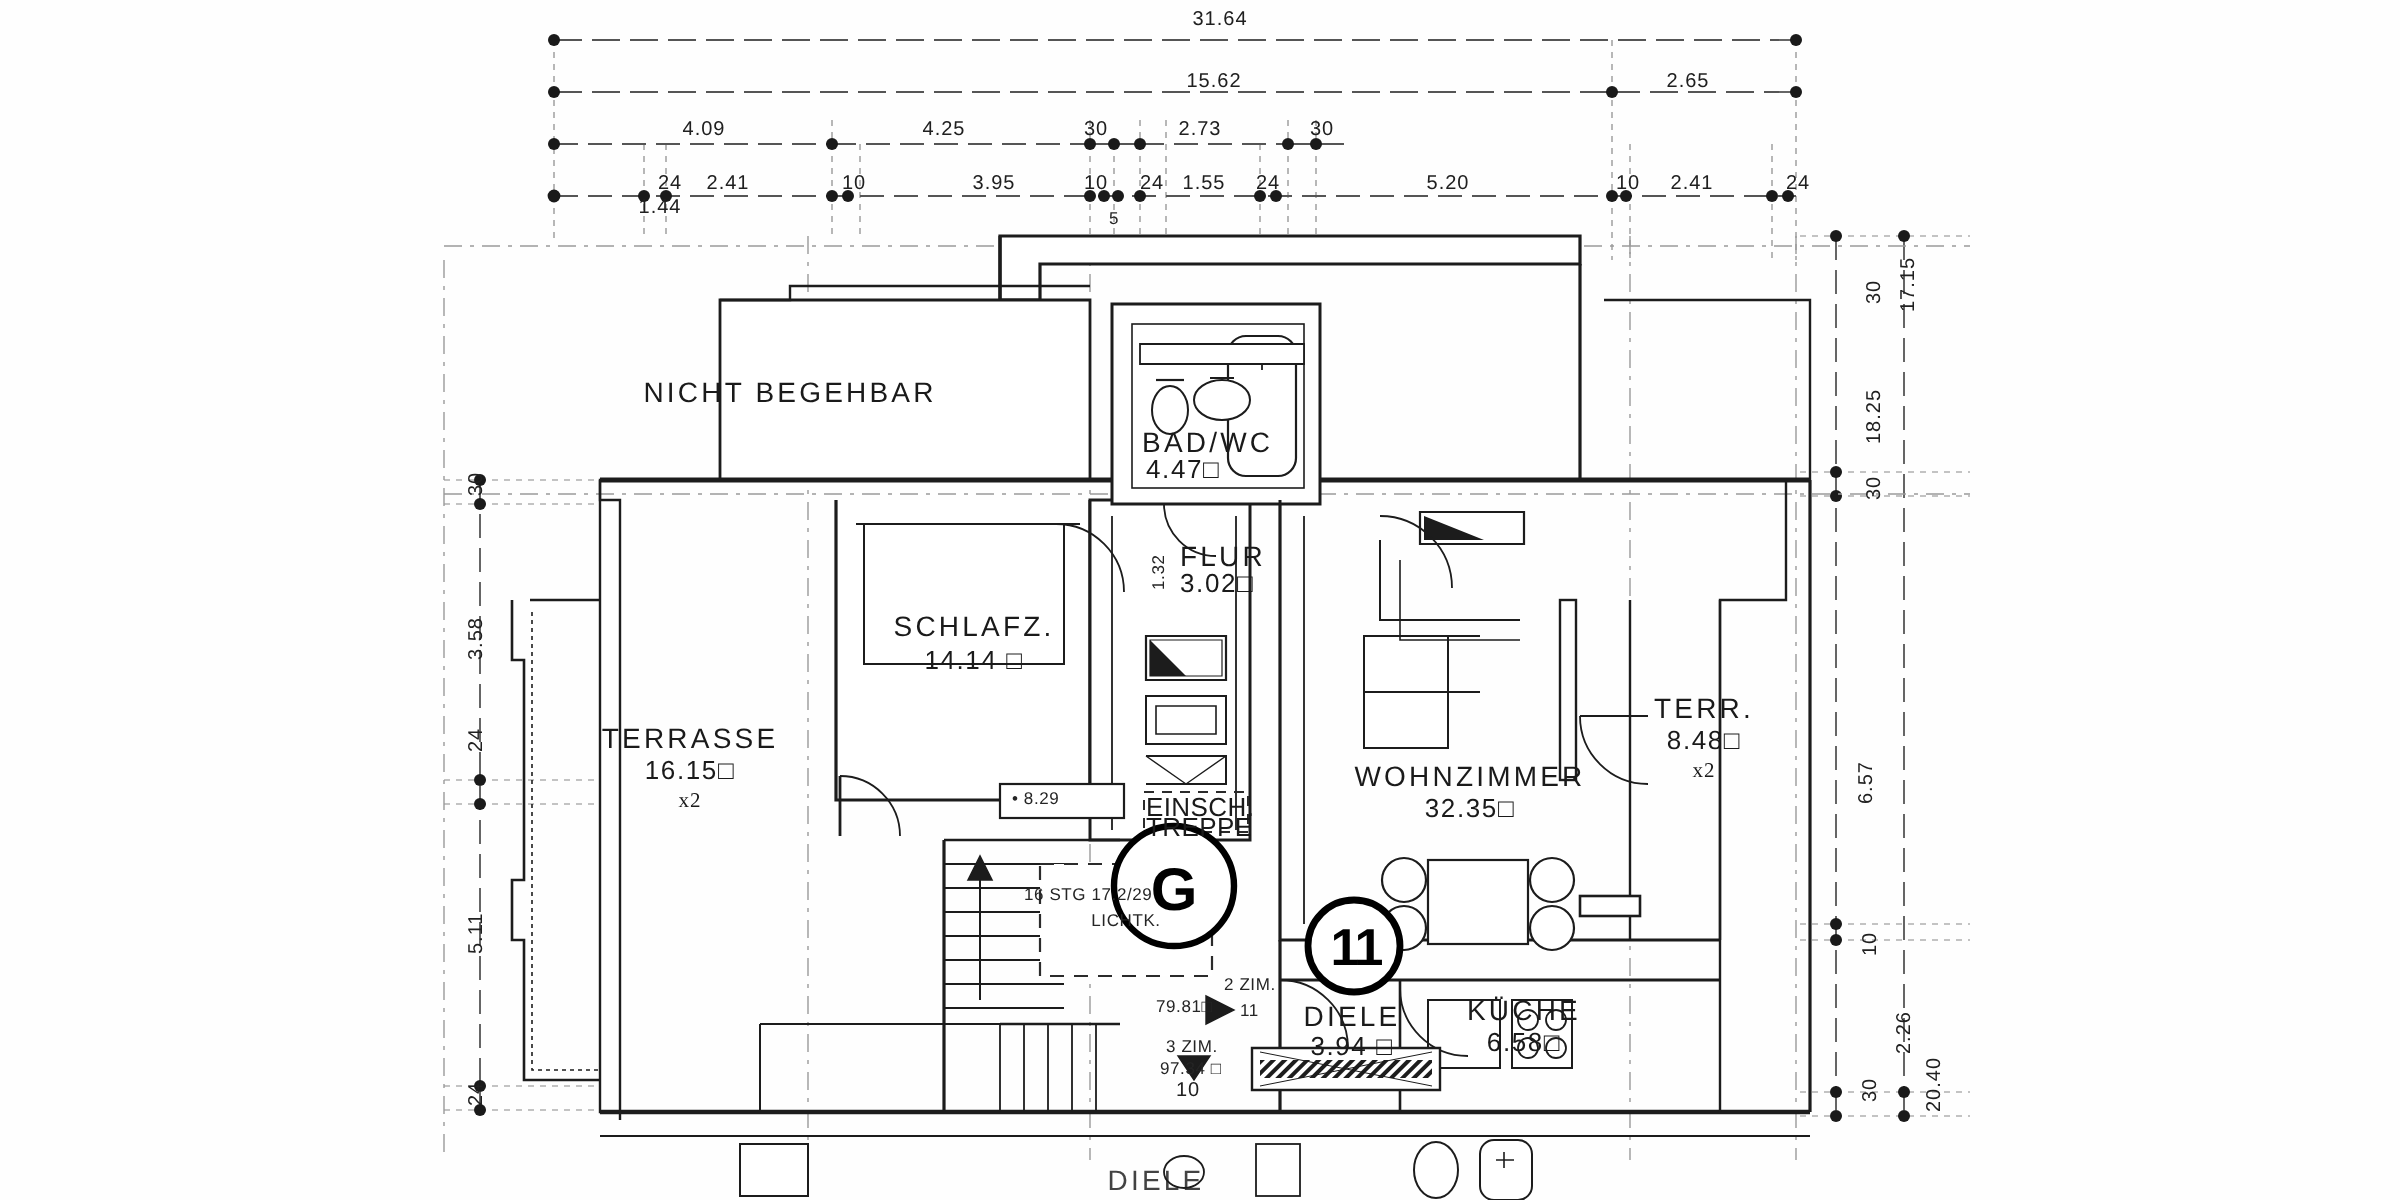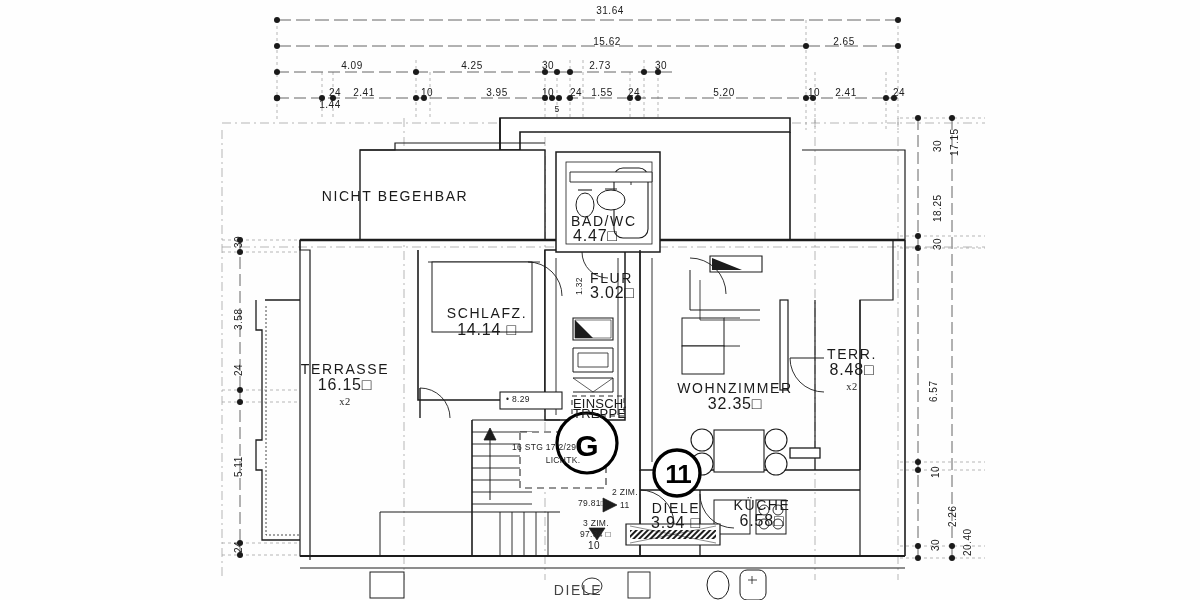--- a/index.html
+++ b/index.html
@@ -3,21 +3,21 @@
 <meta charset="utf-8">
 <style>
   html,body{margin:0;padding:0;background:#ffffff;}
   body{width:1200px;height:600px;overflow:hidden;
        font-family:"Liberation Sans",sans-serif;color:#151515;}
   #plan{position:relative;width:1200px;height:600px;background:#fefefe;}
   svg.layer{position:absolute;left:0;top:0;width:1200px;height:600px;}
   .lbl{position:absolute;white-space:pre;color:#1a1a1a;letter-spacing:.9px;
        font-family:"Liberation Sans",sans-serif;}
   .room-name{font-size:14px;letter-spacing:1.6px;}
-  .room-area{font-size:16px;letter-spacing:.8px;}
+  .room-area{font-size:13px;letter-spacing:.8px;}
   .room-mult{font-size:10.5px;letter-spacing:.5px;font-family:Liberation Serif, serif;}
   .dim{font-size:10px;letter-spacing:.5px;color:#202020;}
   .dim-sm{font-size:8.5px;letter-spacing:.3px;color:#252525;}
   .dim-v{transform-origin:0 0;transform:rotate(-90deg);}
   .tiny{font-size:13px;letter-spacing:.2px;}
   .marker-txt{position:absolute;font-weight:bold;color:#000;
               font-family:"Liberation Sans",sans-serif;}
   .mk-g{font-size:30px;letter-spacing:0;}
   .mk-11{font-size:26px;letter-spacing:-1px;}
   .ctr{transform:translate(-50%,-50%);}

